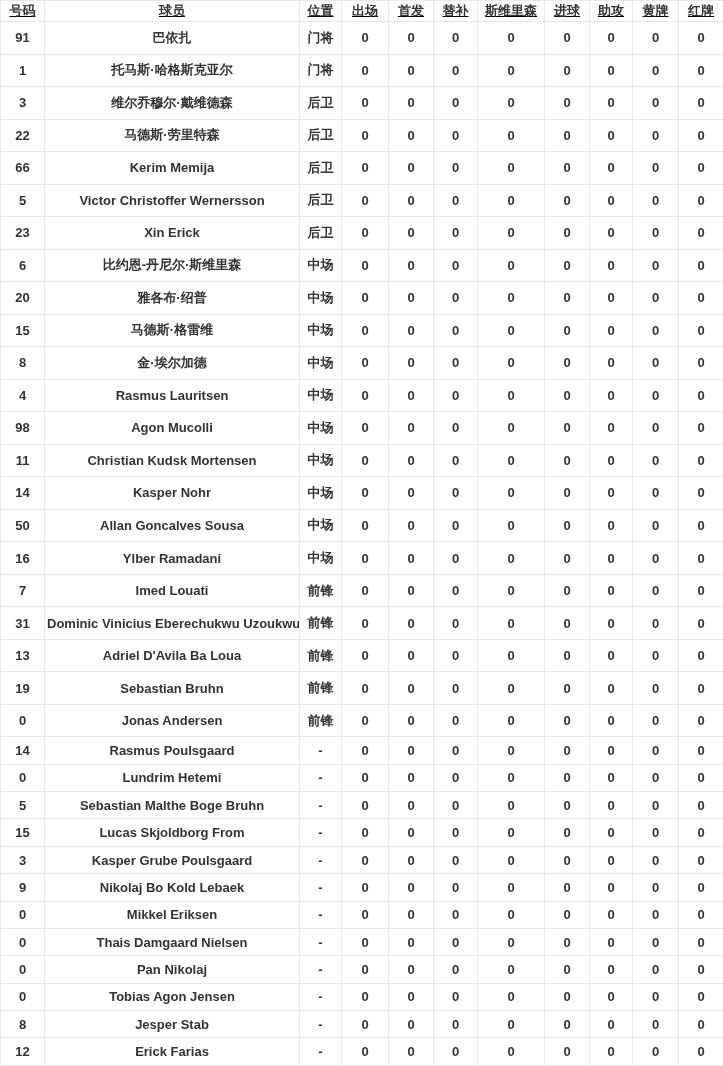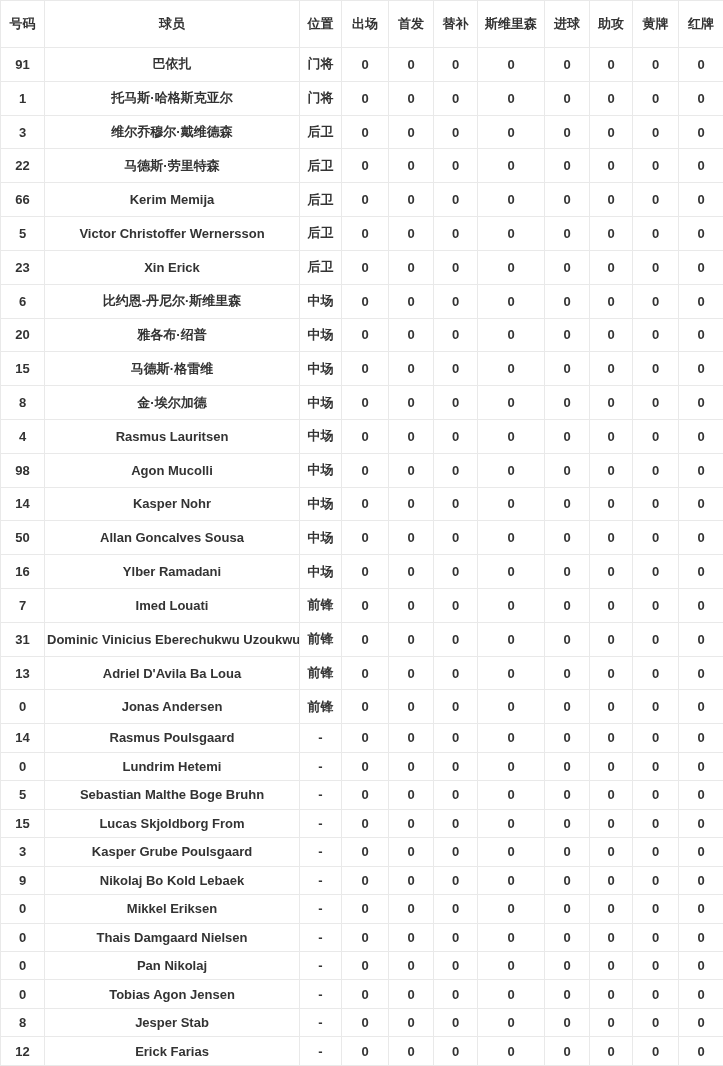--- a/index.html
+++ b/index.html
@@ -24,21 +24,22 @@
     vertical-align: middle;
     font-size: 13px;
     font-weight: bold;
     color: #333333;
     padding: 0 2px;
     overflow: hidden;
     white-space: nowrap;
     background: #ffffff;
   }
   table.stats thead tr {
-    height: 47px;
+    height: 21px;
+    text-decoration: underline;
   }
   
   col.c-number   { width: 44px; }
   col.c-player   { width: 255px; }
   col.c-position { width: 42px; }
   col.c-apps     { width: 47px; }
   col.c-starts   { width: 45px; }
   col.c-subs     { width: 44px; }
   col.c-minutes  { width: 67px; }
   col.c-goals    { width: 45px; }
@@ -242,20 +243,33 @@
         <td>0</td>
         <td>0</td>
         <td>0</td>
         <td>0</td>
         <td>0</td>
         <td>0</td>
         <td>0</td>
         <td>0</td>
       </tr>
       <tr>
+        <td>11</td>
+        <td>Christian Kudsk Mortensen</td>
+        <td>中场</td>
+        <td>0</td>
+        <td>0</td>
+        <td>0</td>
+        <td>0</td>
+        <td>0</td>
+        <td>0</td>
+        <td>0</td>
+        <td>0</td>
+      </tr>
+      <tr>
         <td>14</td>
         <td>Kasper Nohr</td>
         <td>中场</td>
         <td>0</td>
         <td>0</td>
         <td>0</td>
         <td>0</td>
         <td>0</td>
         <td>0</td>
         <td>0</td>
@@ -309,20 +323,33 @@
         <td>0</td>
         <td>0</td>
         <td>0</td>
         <td>0</td>
         <td>0</td>
         <td>0</td>
       </tr>
       <tr>
         <td>13</td>
         <td>Adriel D'Avila Ba Loua</td>
+        <td>前锋</td>
+        <td>0</td>
+        <td>0</td>
+        <td>0</td>
+        <td>0</td>
+        <td>0</td>
+        <td>0</td>
+        <td>0</td>
+        <td>0</td>
+      </tr>
+      <tr>
+        <td>19</td>
+        <td>Sebastian Bruhn</td>
         <td>前锋</td>
         <td>0</td>
         <td>0</td>
         <td>0</td>
         <td>0</td>
         <td>0</td>
         <td>0</td>
         <td>0</td>
         <td>0</td>
       </tr>

